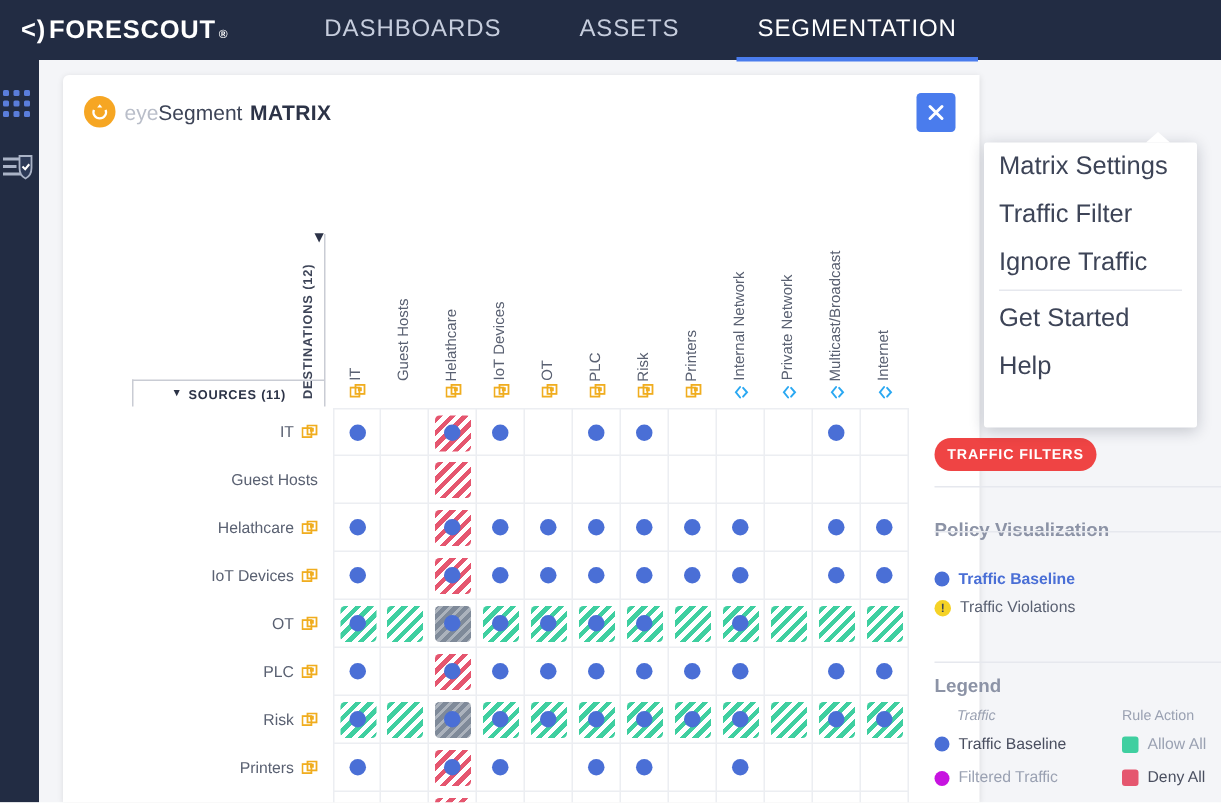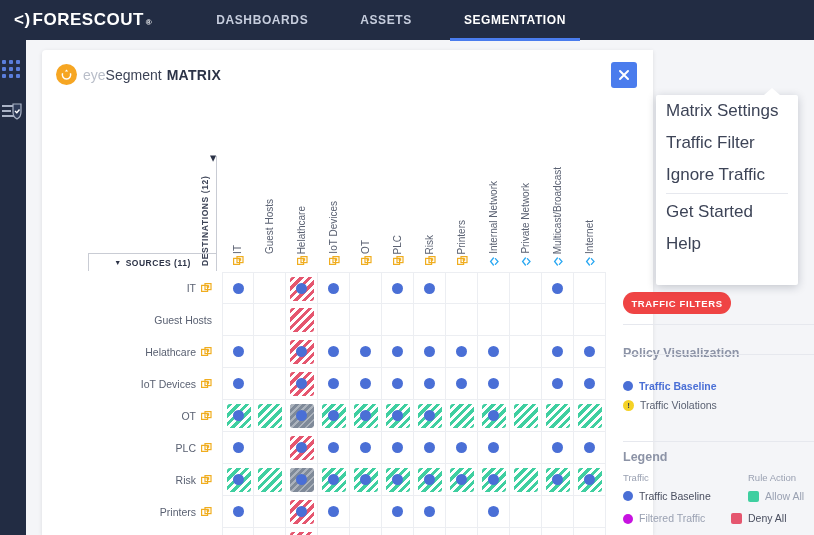--- a/index.html
+++ b/index.html
@@ -18,21 +18,21 @@
     background:#222c43; display:flex; align-items:center;
   }
   .brand {
     color:#fff; font-size:17px; font-weight:bold; letter-spacing:0.5px;
     padding-left:14px; display:flex; align-items:flex-end;
   }
   .brand .chev { font-weight:bold; font-size:17px; margin-right:2px;}
   .brand .reg { font-size:8px; margin-left:2px; margin-bottom:3px; }
   .navitems { display:flex; align-items:center; height:40px; margin-left:38px; }
   .navitem {
-    color:#c6cddd; font-size:12px; font-weight:bold; letter-spacing:0.6px;
+    color:#c6cddd; font-size:16px; font-weight:normal; letter-spacing:0.6px;
     height:42px; display:flex; align-items:center; padding:0 14px; margin:0 12px;
     cursor:pointer; position:relative;
   }
   .navitem.active { color:#ffffff; }
   .navitem.active:after {
     content:""; position:absolute; left:0; right:0; bottom:0; height:3px; background:#4a7ced;
   }
 
   
   .rail {
@@ -695,41 +695,41 @@
       </div>
       <div class="legrow" style="left:3px; top:303px; color:#5a6172;">
         <span class="legwarn">!</span>
         <span>Traffic Violations</span>
       </div>
 
       <div class="sep" style="top:345px;"></div>
 
       <div class="sectitle" style="left:3px; top:354px;">Legend</div>
 
-      <div class="subhdr" style="left:3px; top:376px;">Traffic</div>
+      <div class="subhdr" style="left:18px; top:376px;font-style:italic;">Traffic</div>
       <div class="subhdr" style="left:128px; top:376px;">Rule Action</div>
 
       <div class="legrow" style="left:3px; top:394px; color:#4a4f60;">
         <span class="legdot" style="background:#4a6fd6;"></span>
         <span>Traffic Baseline</span>
       </div>
       <div class="legrow" style="left:3px; top:416px; color:#9aa1b2;align-items:flex-end;">
         <span class="legdot" style="background:#c713e0;"></span>
         <span>Filtered Traffic</span>
       </div>
       <div class="legrow" style="left:3px; top:438px; color:#4a4f60;">
         <span class="legwarn">!</span>
         <span>Traffic Violation</span>
       </div>
 
       <div class="legrow" style="left:128px; top:394px; color:#9aa1b2;">
         <span class="legsq" style="background:#3fcfa0;"></span>
         <span>Allow All</span>
       </div>
-      <div class="legrow" style="left:111px; top:416px; color:#4a4f60;">
+      <div class="legrow" style="left:128px; top:416px; color:#4a4f60;">
         <span class="legsq" style="background:#e5566f;"></span>
         <span>Deny All</span>
       </div>
       <div class="legrow" style="left:128px; top:438px; color:#4a4f60;">
         <span class="legsq" style="background:#f5a55a;"></span>
         <span>AllowDeny Specific</span>
       </div>
 
     </div>
   </div>

